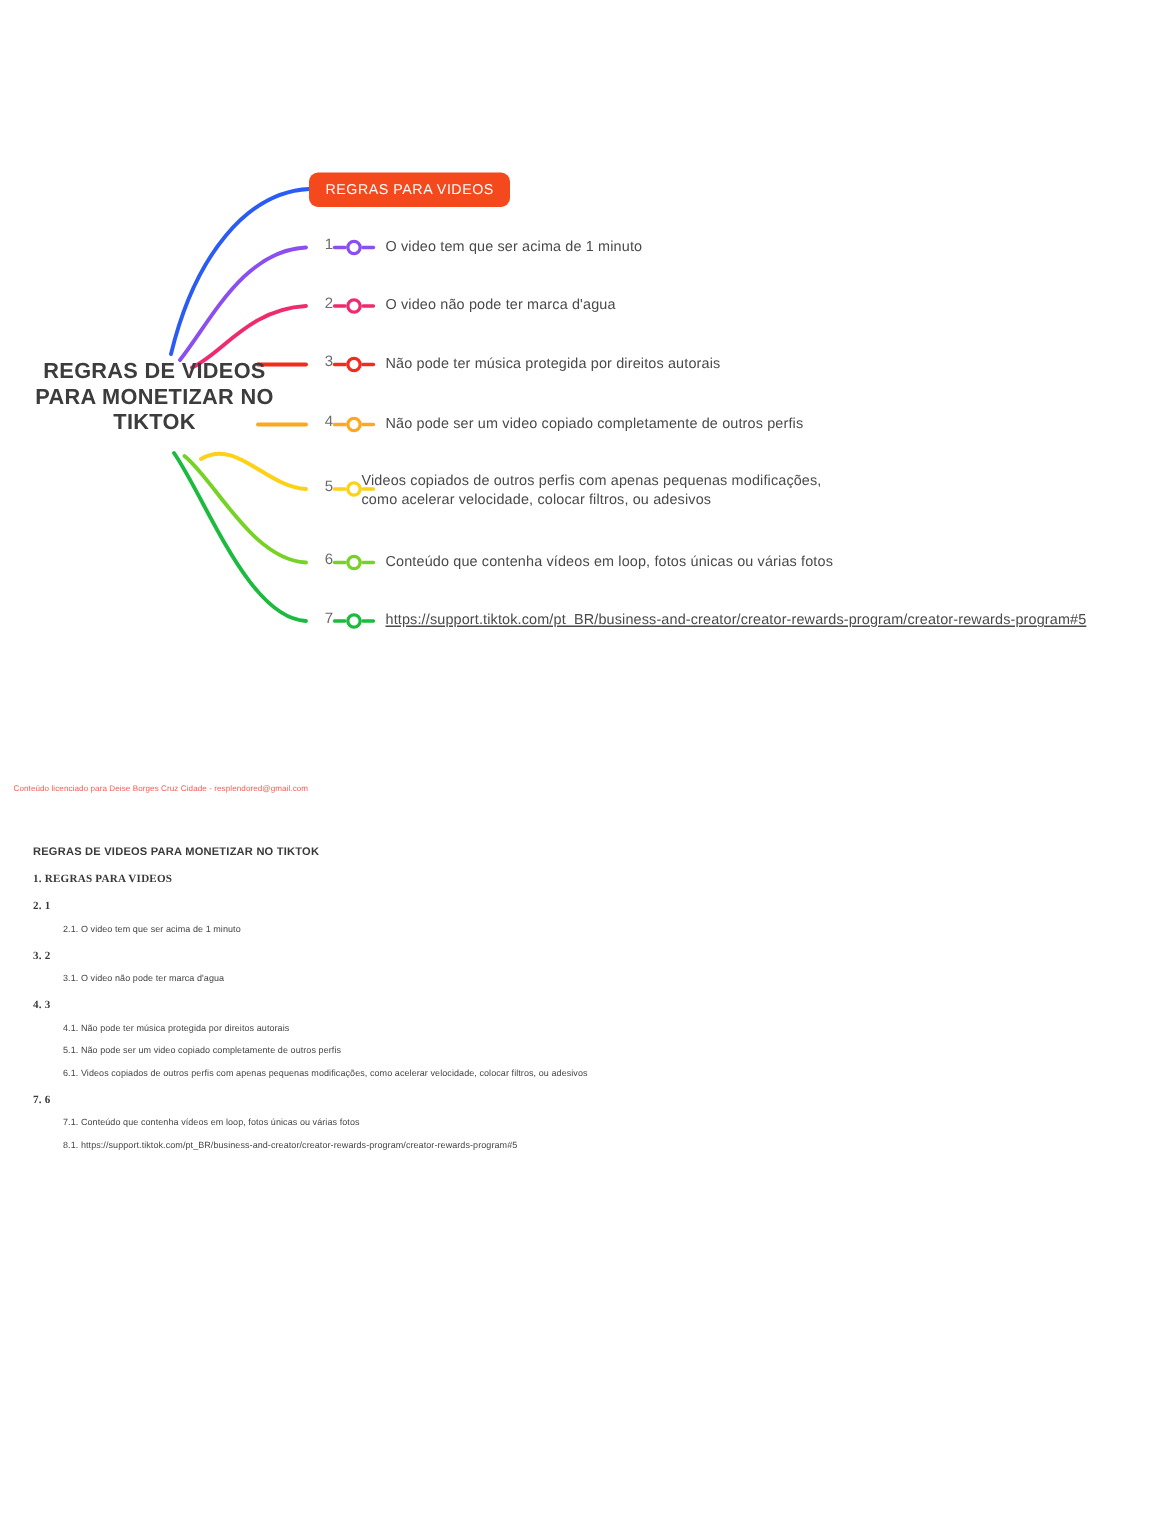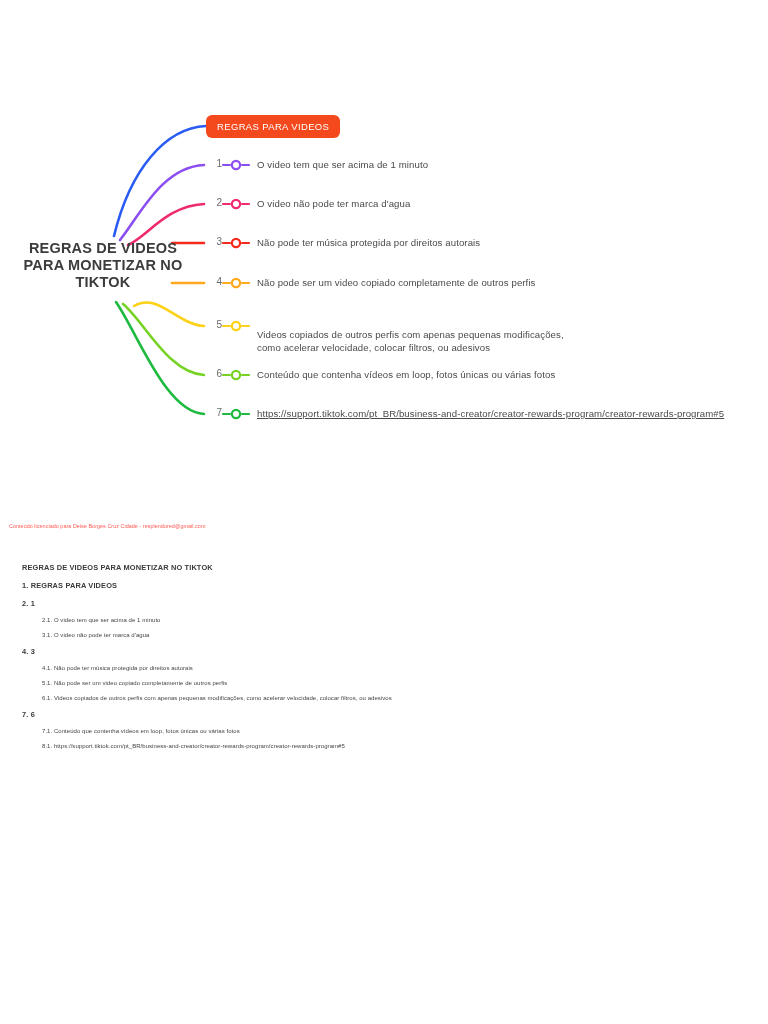--- a/index.html
+++ b/index.html
@@ -108,20 +108,21 @@
     color: #3a3a3a;
     letter-spacing: 0.15px;
     margin-bottom: 9px;
   }
   .outline-l1 {
     font-size: 7.4px;
     font-weight: bold;
     color: #3a3a3a;
     letter-spacing: 0.15px;
     margin-bottom: 9px;
+    font-family: Liberation Serif, serif;
   }
   .outline-l2 {
     font-size: 6px;
     color: #454545;
     margin-left: 20px;
     margin-bottom: 9px;
     letter-spacing: 0.05px;
   }
 </style>
 </head>
@@ -174,37 +175,38 @@
   <div id="branch-text-layer">
       <div class="branch-index" style="left: 208px; top: 158px;">1</div>
       <div class="branch-label" style="left: 257px; top: 158px;">O video tem que ser acima de 1 minuto</div>
       <div class="branch-index" style="left: 208px; top: 197px;">2</div>
       <div class="branch-label" style="left: 257px; top: 197px;">O video não pode ter marca d'agua</div>
       <div class="branch-index" style="left: 208px; top: 236px;">3</div>
       <div class="branch-label" style="left: 257px; top: 236px;">Não pode ter música protegida por direitos autorais</div>
       <div class="branch-index" style="left: 208px; top: 276px;">4</div>
       <div class="branch-label" style="left: 257px; top: 276px;">Não pode ser um video copiado completamente de outros perfis</div>
       <div class="branch-index" style="left: 208px; top: 319px;">5</div>
-      <div class="branch-label" style="left: 257px; top: 314px; margin-top: 14px;">Videos copiados de outros perfis com apenas pequenas modificações,
+      <div class="branch-label" style="left: 241px; top: 314px;">Videos copiados de outros perfis com apenas pequenas modificações,
 como acelerar velocidade, colocar filtros, ou adesivos</div>
       <div class="branch-index" style="left: 208px; top: 368px;">6</div>
       <div class="branch-label" style="left: 257px; top: 368px;">Conteúdo que contenha vídeos em loop, fotos únicas ou várias fotos</div>
       <div class="branch-index" style="left: 208px; top: 407px;">7</div>
       <div class="branch-label link" style="left: 257px; top: 407px;">https://support.tiktok.com/pt_BR/business-and-creator/creator-rewards-program/creator-rewards-program#5</div>
     </div>
 </div>
 
 <div class="license-note">Conteúdo licenciado para Deise Borges Cruz Cidade - resplendored@gmail.com</div>
 
 <div id="outline">
   <div class="outline-title">REGRAS DE VIDEOS PARA MONETIZAR NO TIKTOK</div>
   <div id="outline-items">
       <div class="outline-l1"><span>1.</span><span> REGRAS PARA VIDEOS</span></div>
       <div class="outline-l1"><span>2.</span><span> 1</span></div>
       <div class="outline-l2"><span>2.1.</span><span> O video tem que ser acima de 1 minuto</span></div>
+      <div class="outline-l1"><span>3.</span><span> 2</span></div>
       <div class="outline-l2"><span>3.1.</span><span> O video não pode ter marca d'agua</span></div>
       <div class="outline-l1"><span>4.</span><span> 3</span></div>
       <div class="outline-l2"><span>4.1.</span><span> Não pode ter música protegida por direitos autorais</span></div>
       <div class="outline-l2"><span>5.1.</span><span> Não pode ser um video copiado completamente de outros perfis</span></div>
       <div class="outline-l2"><span>6.1.</span><span> Videos copiados de outros perfis com apenas pequenas modificações, como acelerar velocidade, colocar filtros, ou adesivos</span></div>
       <div class="outline-l1"><span>7.</span><span> 6</span></div>
       <div class="outline-l2"><span>7.1.</span><span> Conteúdo que contenha vídeos em loop, fotos únicas ou várias fotos</span></div>
       <div class="outline-l2"><span>8.1.</span><span> https://support.tiktok.com/pt_BR/business-and-creator/creator-rewards-program/creator-rewards-program#5</span></div>
     </div>
 </div>

